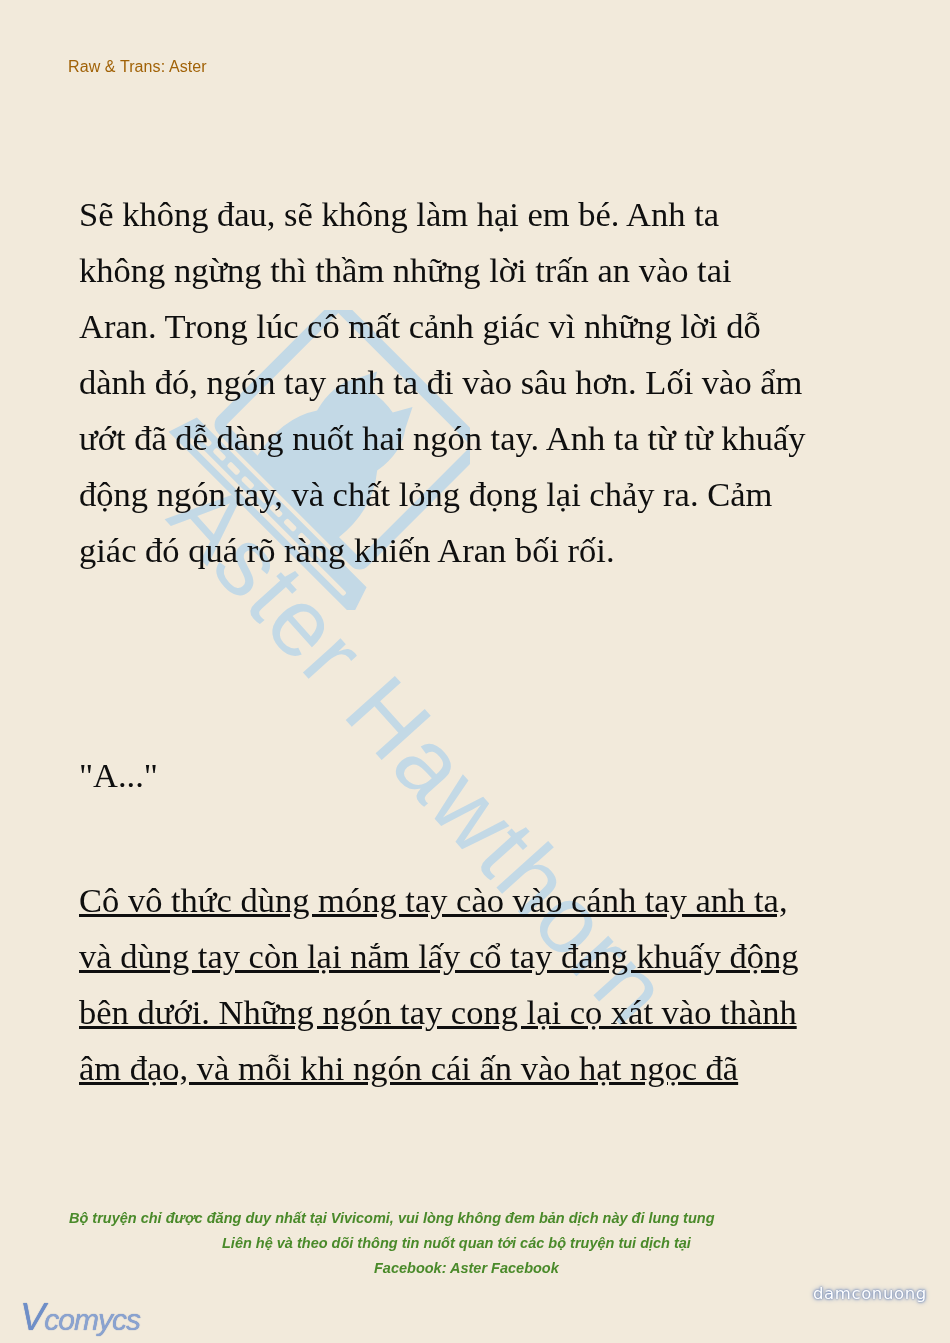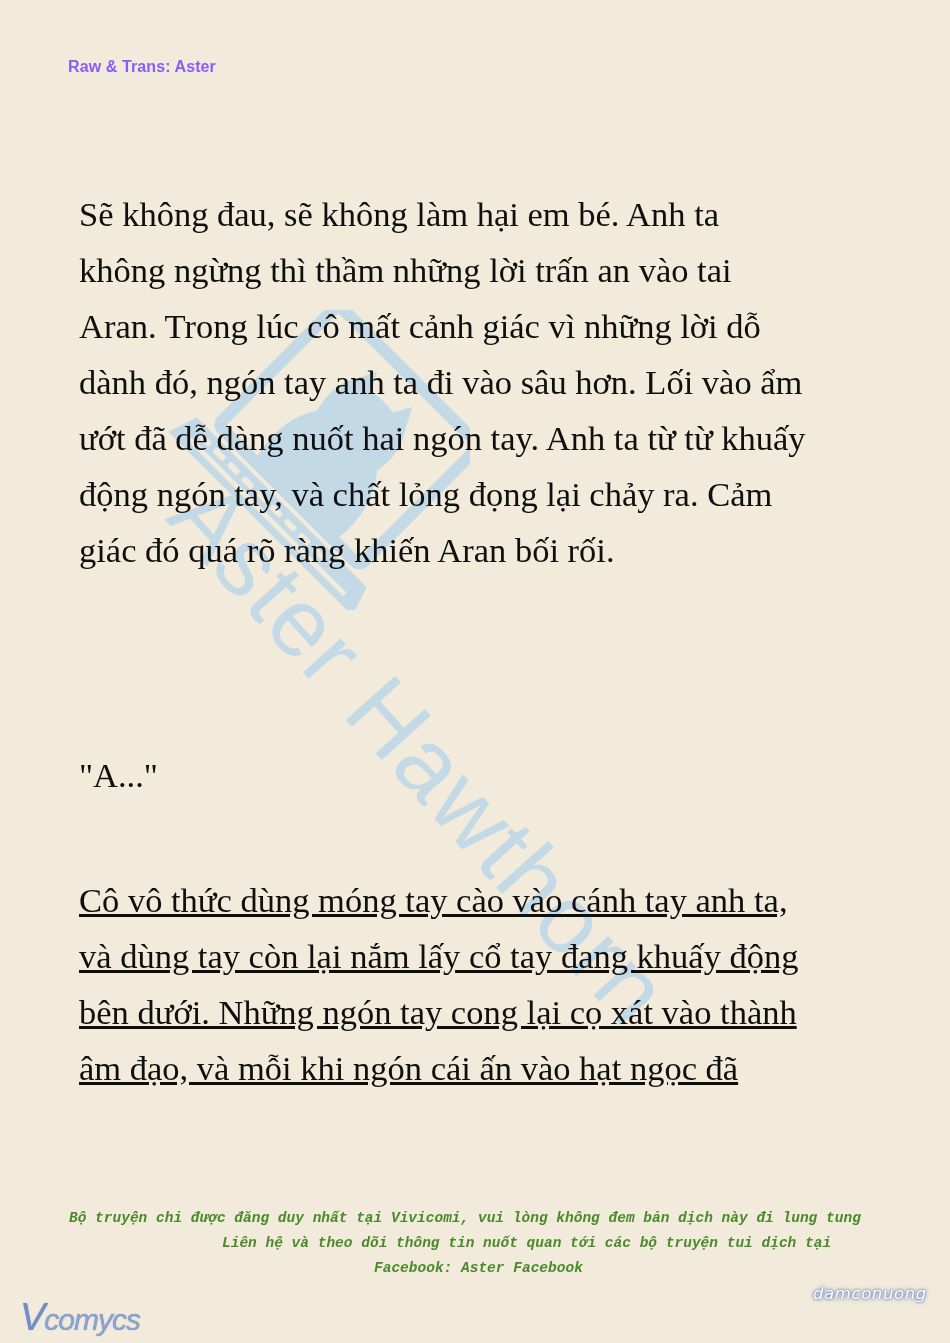--- a/index.html
+++ b/index.html
@@ -14,23 +14,22 @@
       overflow: hidden;
       font-family: "Liberation Serif", serif;
       color: #111111;
     }
     .credit {
       position: absolute;
       left: 68px;
       top: 58px;
       font-family: "Liberation Sans", sans-serif;
       font-size: 16px;
-      color: #8b5cf6;
+      color: #a16207;
       letter-spacing: 0.1px;
-      font-weight: bold;
     }
     .body-text {
       position: absolute;
       left: 68px;
       width: 840px;
       font-size: 34.5px;
       line-height: 56px;
       color: #0f0f0f;
       white-space: pre-line;
       z-index: 2;
@@ -65,21 +64,21 @@
       position: absolute;
       left: 150px;
       top: 310px;
       width: 320px;
       height: 300px;
     }
 
     
     .notice {
       position: absolute;
-      font-family: Liberation Mono, monospace;
+      font-family: Liberation Sans, sans-serif;
       font-style: italic;
       font-weight: bold;
       font-size: 14.5px;
       color: #4a8a2a;
       white-space: nowrap;
       z-index: 2;
     }
     .notice-1 { left: 69px; top: 1210px; }
     .notice-2 { left: 222px; top: 1235px; }
     .notice-3 { left: 374px; top: 1260px; }
@@ -104,21 +103,20 @@
     .logo-right {
       position: absolute;
       left: 813px;
       top: 1284px;
       font-family: "DejaVu Sans", sans-serif;
       font-size: 16.5px;
       color: #ffffff;
       letter-spacing: 0.6px;
       text-shadow: 0 0 3px #7e95c2, 0 0 5px #7e95c2, 0 0 2px #5a74a8;
       z-index: 2;
-      font-style: italic;
     }
   </style>
 </head>
 <body>
 
 <div class="credit">Raw &amp; Trans: Aster</div>
 
 <div class="wm-layer">
   <svg class="wm-icon" viewBox="0 0 320 300">
     <g transform="rotate(45 160 150)" fill="none" stroke="#c3d9e6" stroke-width="12" stroke-linejoin="round">

